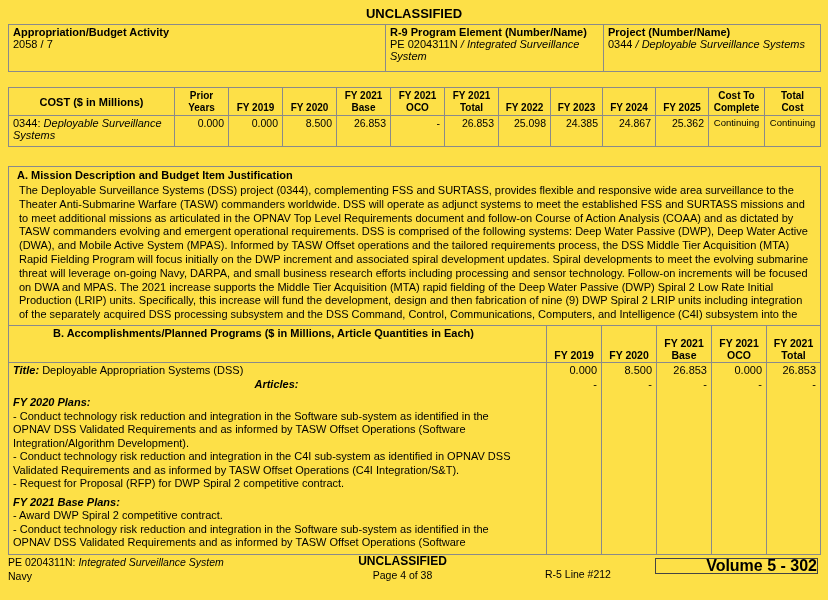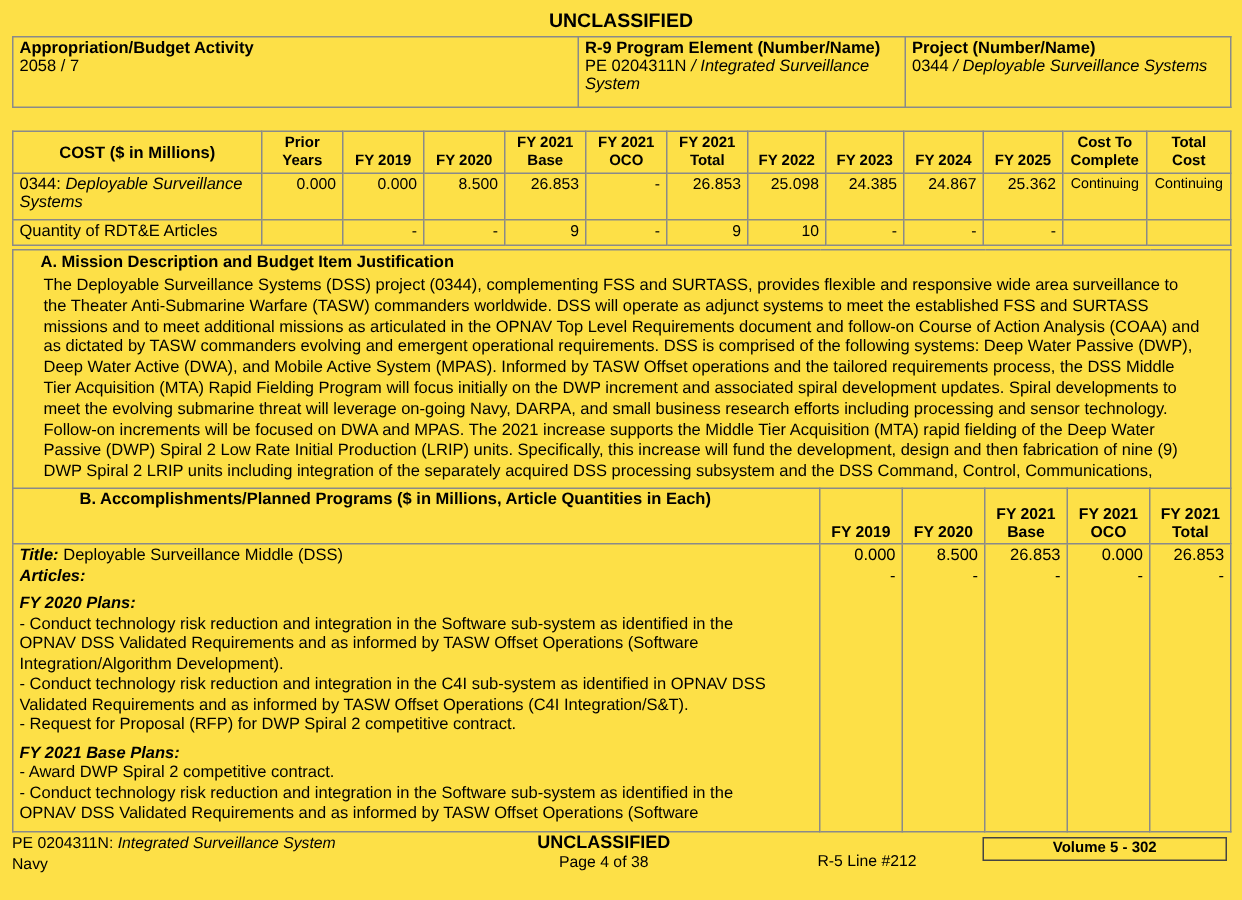--- a/index.html
+++ b/index.html
@@ -20,42 +20,42 @@
   .cost{position:absolute;top:87px;left:8px;border-radius:16px;}
   .cost .ch td{height:25px;vertical-align:bottom;text-align:center;font-weight:bold;
                font-size:10px;white-space:pre-line;padding:1px 2px;line-height:12px;}
   .cost .ch td.costlab{vertical-align:middle;font-size:11px;}
   .cost .num{text-align:right;font-size:10.5px;}
   .cost .cont{text-align:center;font-size:9.5px;padding:1px 1px;}
   .cost .cr1 td{height:28px;}
   .cost .cr2 td{height:14px;}
   
   .sect{position:absolute;top:166px;left:8px;}
-  .secA{height:154px;padding:2px 18px;}
+  .secA{height:154px;padding:2px 8px;}
   .secA-inner{height:152px;overflow:hidden;}
   .apara{line-height:13.8px;margin-top:3px;padding-left:2px;}
   .bh td{height:34px;padding-left:44px;}
   .bh .bh-col{vertical-align:bottom;text-align:center;font-weight:bold;font-size:10.5px;
               white-space:pre-line;line-height:12px;padding:1px 2px;}
   .bc td{height:189px;}
   .b-left-inner{height:186px;overflow:hidden;line-height:13.5px;}
   .b-left-inner .plan{max-width:505px;}
-  .articles{text-align:left;padding-right:2px;}
+  .articles{text-align:center;padding-right:2px;}
   .vspace{height:5px;}
   .b-val{text-align:right;line-height:13.5px;}
   
   .footer{position:absolute;top:554px;left:0;width:805px;height:40px;font-size:10.5px;}
   .f-left{position:absolute;left:8px;top:2px;}
   .f-left .l2{margin-top:2px;}
   .f-center{position:absolute;left:0;top:0;width:100%;text-align:center;}
   .f-center .uncl{font-weight:bold;font-size:12px;}
   .f-center .pg{margin-top:1px;font-size:10.5px;}
   .f-r1{position:absolute;left:545px;top:14px;}
   .f-vol{position:absolute;left:655px;top:4px;width:161px;height:14px;border:1px solid #444;
-         text-align:center;font-weight:bold;line-height:14px;font-size:10px;}
+         text-align:right;font-weight:bold;line-height:14px;font-size:16px;}
 </style>
 </head>
 <body>
 
 <div class="page">
 
   <div class="class-top">UNCLASSIFIED</div>
 
   <table class="hdr">
     <colgroup>
@@ -128,35 +128,20 @@
       <td class="num">26.853</td>
       <td class="num">-</td>
       <td class="num">26.853</td>
       <td class="num">25.098</td>
       <td class="num">24.385</td>
       <td class="num">24.867</td>
       <td class="num">25.362</td>
       <td class="cont">Continuing</td>
       <td class="cont">Continuing</td>
     </tr>
-    <tr class="cr2">
-      <td>Quantity of RDT&amp;E Articles</td>
-      <td class="num"></td>
-      <td class="num">-</td>
-      <td class="num">-</td>
-      <td class="num">9</td>
-      <td class="num">-</td>
-      <td class="num">9</td>
-      <td class="num">10</td>
-      <td class="num">-</td>
-      <td class="num">-</td>
-      <td class="num">-</td>
-      <td class="num"></td>
-      <td class="num"></td>
-    </tr>
   </tbody>
     </table>
 
   <table class="sect">
     <colgroup>
       <col style="width:538px">
         <col style="width:55px">
         <col style="width:55px">
       <col style="width:55px">
         <col style="width:55px">
@@ -178,21 +163,21 @@
       <td class="bh-col">FY 2021
 Base</td>
       <td class="bh-col">FY 2021
 OCO</td>
       <td class="bh-col">FY 2021
 Total</td>
     </tr>
     <tr class="bc">
       <td>
         <div class="b-left-inner">
-          <div><span class="bi">Title:</span> <span>Deployable Surveillance Middle (DSS)</span></div>
+          <div><span class="bi">Title:</span> <span>Deployable Appropriation Systems (DSS)</span></div>
           <div class="articles bi">Articles:</div>
           <div class="vspace"></div>
           <div class="bi">FY 2020 Plans:</div>
           <div class="plan">- Conduct technology risk reduction and integration in the Software sub-system as identified in the OPNAV DSS Validated Requirements and as informed by TASW Offset Operations (Software Integration/Algorithm Development).</div>
           <div class="plan">- Conduct technology risk reduction and integration in the C4I sub-system as identified in OPNAV DSS Validated Requirements and as informed by TASW Offset Operations (C4I Integration/S&amp;T).</div>
           <div class="plan">- Request for Proposal (RFP) for DWP Spiral 2 competitive contract.</div>
           <div class="vspace"></div>
           <div class="bi">FY 2021 Base Plans:</div>
           <div class="plan">- Award DWP Spiral 2 competitive contract.</div>
           <div class="plan">- Conduct technology risk reduction and integration in the Software sub-system as identified in the OPNAV DSS Validated Requirements and as informed by TASW Offset Operations (Software Integration/Algorithm Development).</div>

